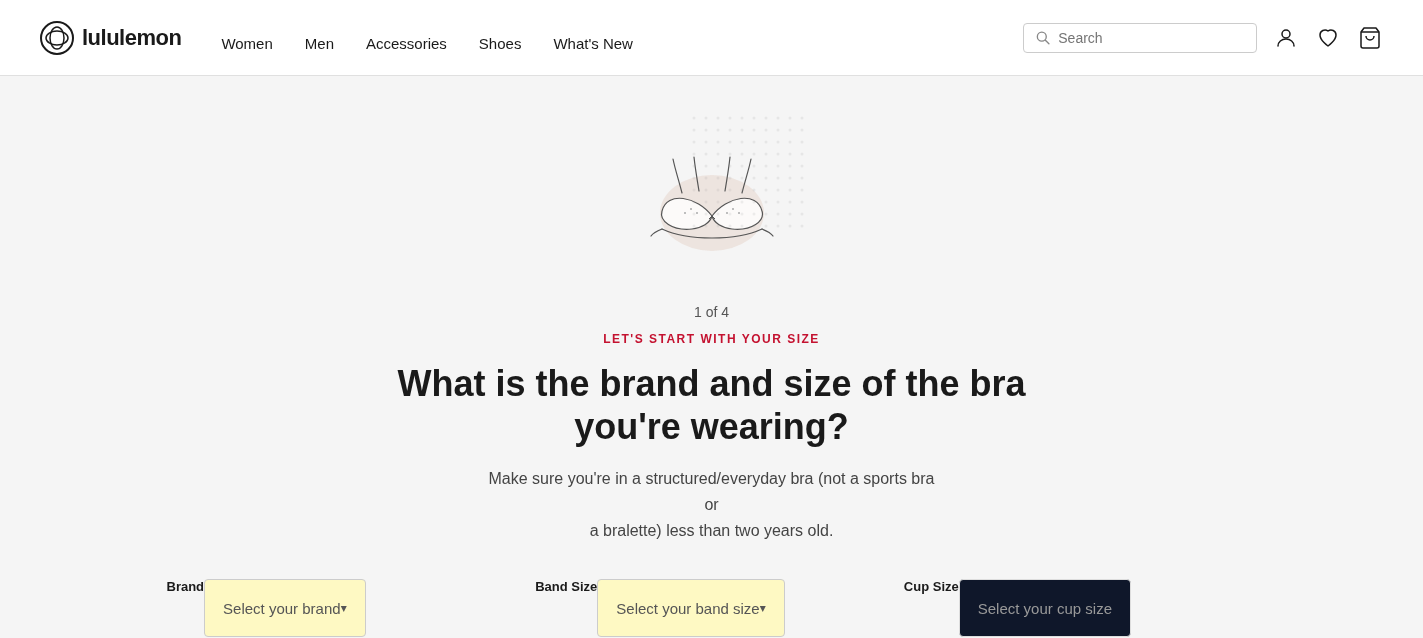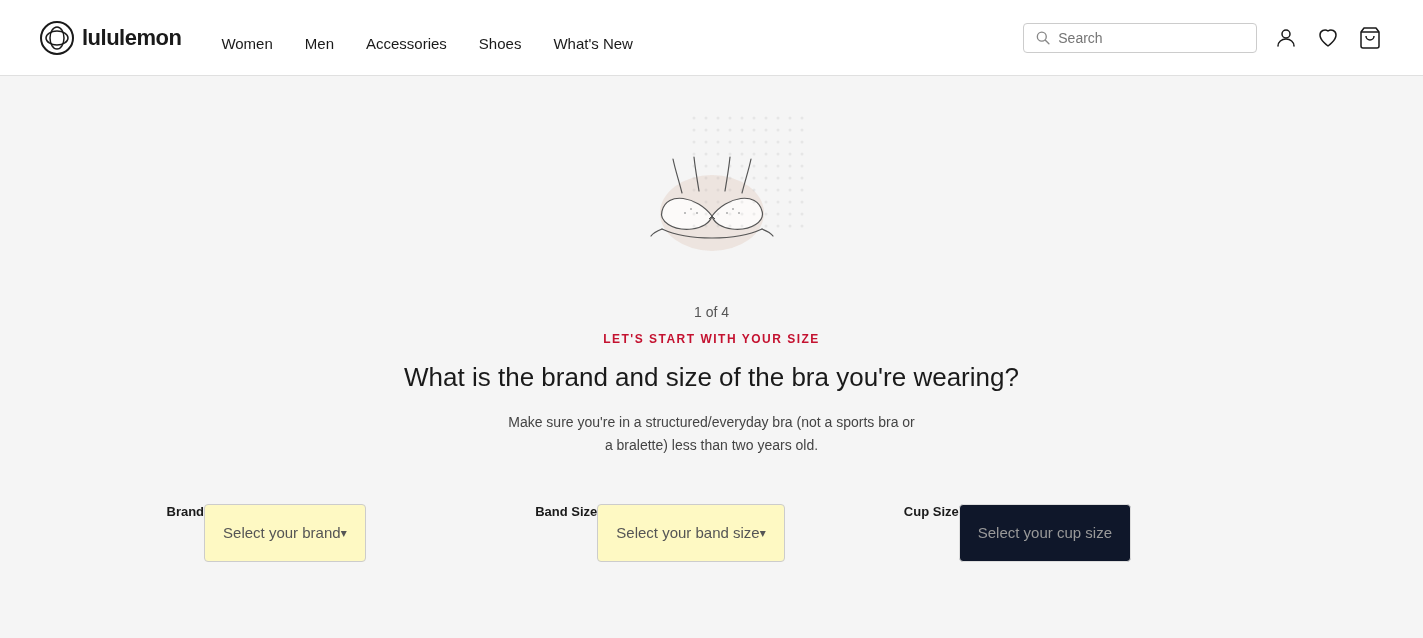--- a/index.html
+++ b/index.html
@@ -98,36 +98,36 @@
     .step-subtitle {
       font-size: 12px;
       font-weight: 700;
       color: #c41230;
       letter-spacing: 1.5px;
       text-transform: uppercase;
       margin-bottom: 16px;
     }
 
     .step-title {
-      font-size: 26px;
-      font-weight: 400;
+      font-size: 36px;
+      font-weight: 700;
       color: #1a1a1a;
       text-align: center;
       margin-bottom: 18px;
       max-width: 700px;
       line-height: 1.2;
     }
 
     .step-description {
-      font-size: 14px;
+      font-size: 16px;
       color: #444;
       text-align: center;
       line-height: 1.6;
       max-width: 450px;
-      margin-bottom: 48px;
+      margin-bottom: 36px;
     }
 
     
     .selectors-row {
       display: flex;
       gap: 16px;
       width: 100%;
       max-width: 1090px;
       align-items: flex-end;
     }

